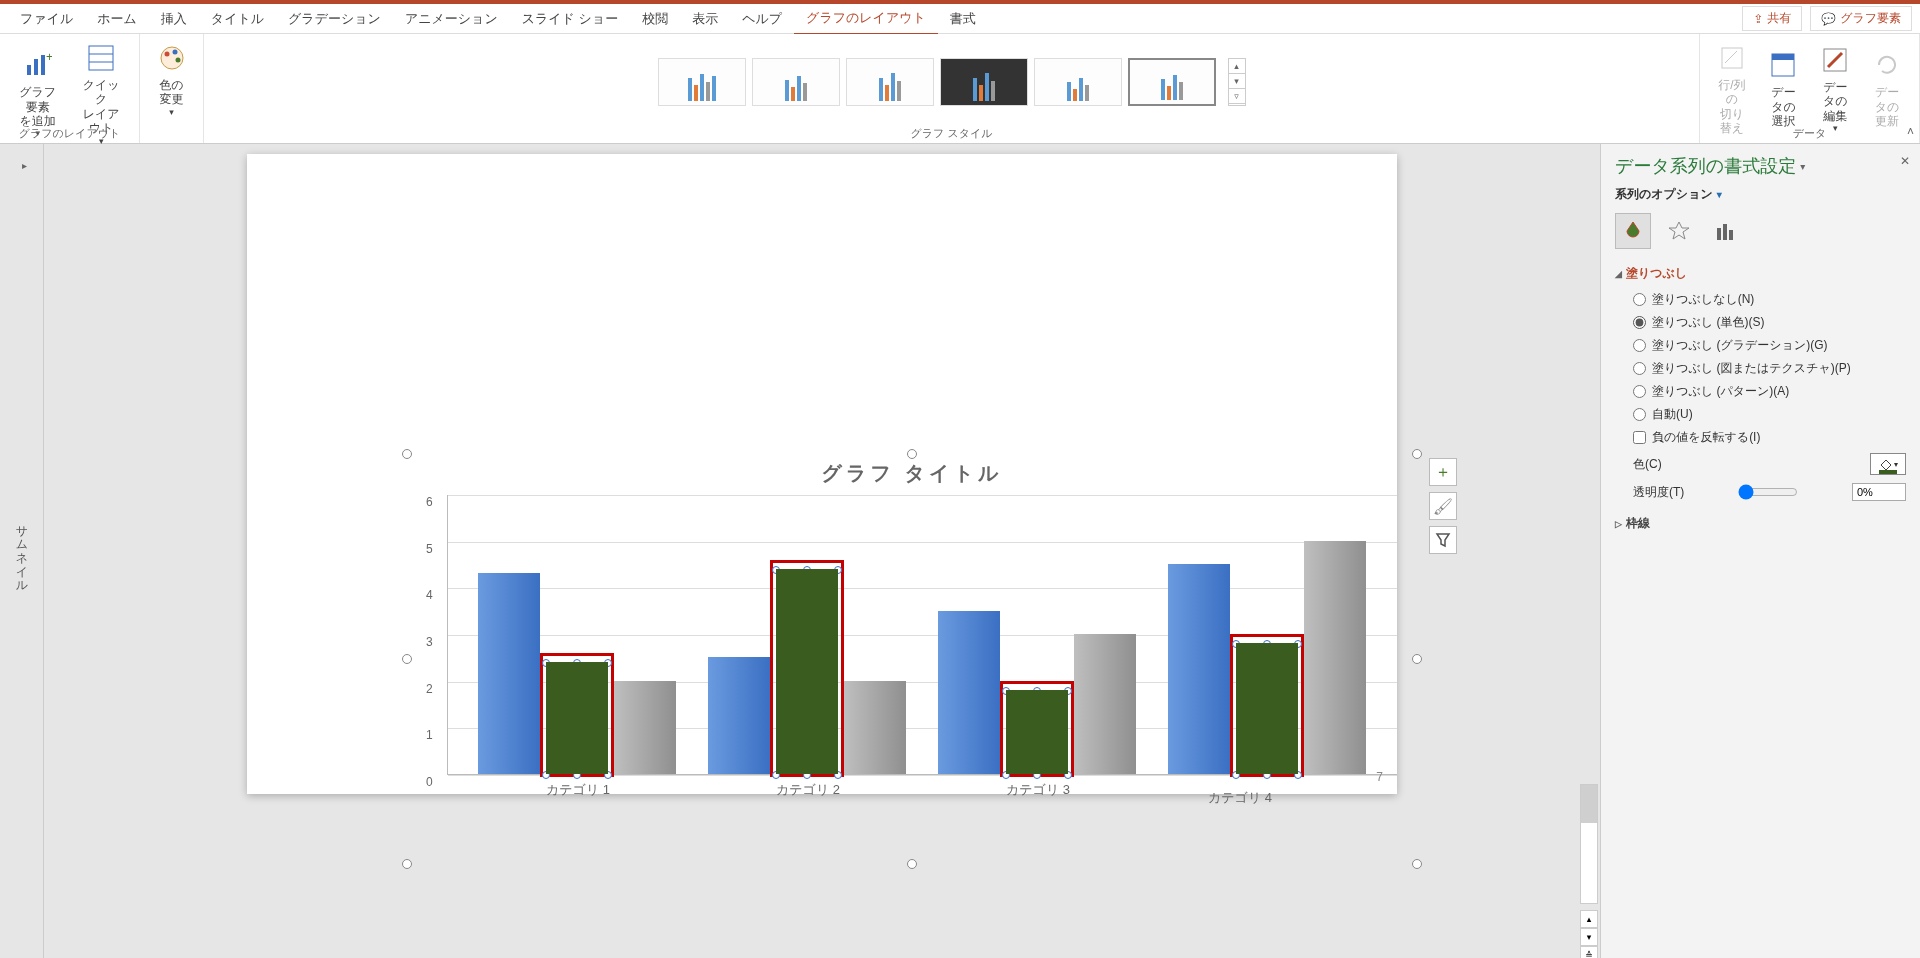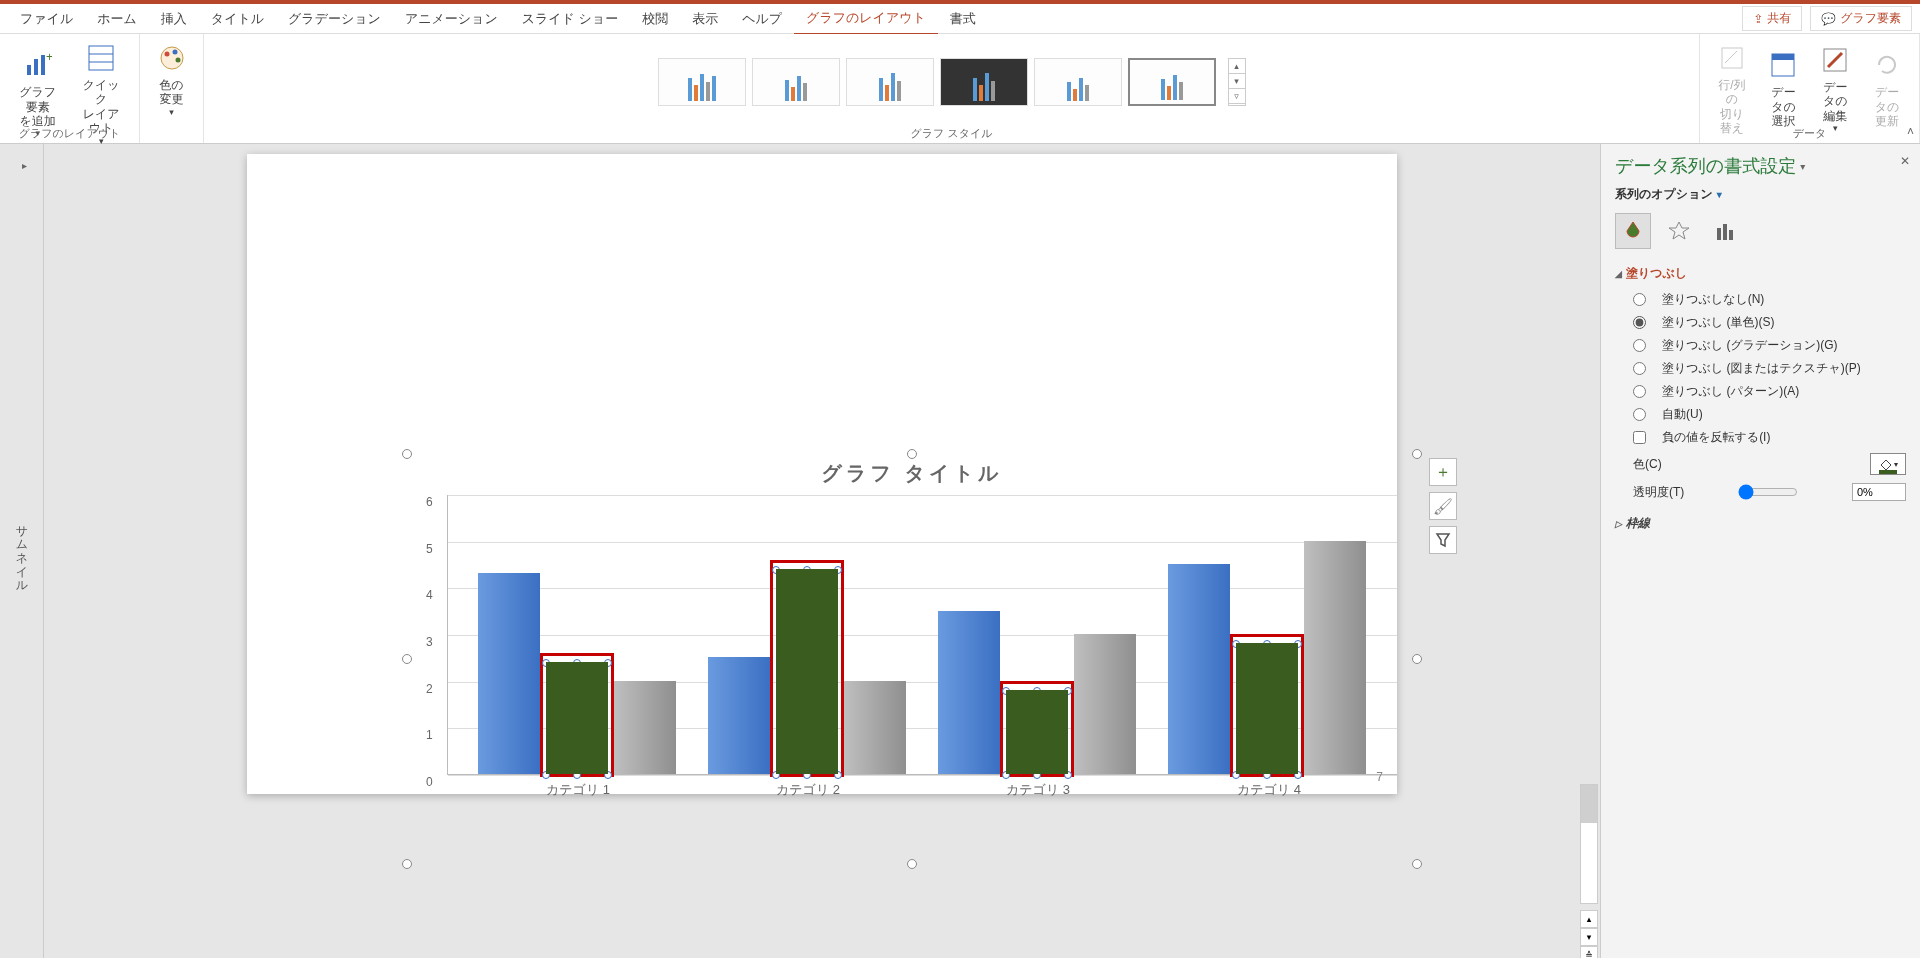--- a/index.html
+++ b/index.html
@@ -74,21 +74,21 @@
 .format-pane .pane-title { font-size:18px; color:#2a7a3a; margin-bottom:8px; display:flex; align-items:center; }
 .format-pane .close { position:absolute; top:10px; right:10px; cursor:pointer; color:#666; }
 .format-pane .opt-label { font-weight:bold; margin-bottom:6px; display:flex; align-items:center; gap:4px; }
 .format-pane .opt-label .chev { color:#2a6fb0; font-size:10px; }
 .icon-tabs { display:flex; gap:10px; margin:10px 0 16px; }
 .icon-tabs .it { width:36px; height:36px; display:flex; align-items:center; justify-content:center; border:1px solid transparent; cursor:pointer; }
 .icon-tabs .it.active { background:#e0e0e0; border:1px solid #bbb; }
 .section-head { color:#b7472a; font-weight:bold; margin:10px 0 6px; display:flex; align-items:center; gap:4px; font-size:12px; }
 .section-head::before { content:"◢"; font-size:9px; transform: rotate(0deg); color:#666; }
 .section-head.collapsed::before { content:"▷"; }
-.radio-row, .check-row { display:flex; gap:16px; padding:3px 0 3px 18px; }
+.radio-row, .check-row { display:flex; gap:6px; padding:3px 0 3px 18px; }
 .radio-row input, .check-row input { accent-color:#555; }
 .prop-row { display:flex; align-items:center; justify-content:space-between; padding:4px 0 4px 18px; }
 .color-btn { width:36px; height:22px; border:1px solid #888; background:#fff; display:flex; align-items:center; justify-content:center; cursor:pointer; }
 .color-swatch { width:18px; height:4px; background:#3b5c1f; }
 .slider { width:60px; }
 .pct-box { width:54px; border:1px solid #aaa; padding:2px 4px; font-size:11px; }
 .scroll-slot { position:absolute; right:2px; top:640px; width:18px; height:120px; background:#fff; border:1px solid #ccc; }
 .scroll-thumb { width:100%; height:38px; background:#cfcfcf; }
 .scroll-arrows { position:absolute; right:2px; top:766px; width:18px; display:flex; flex-direction:column; }
 .scroll-arrows div { height:18px; border:1px solid #ccc; background:#fff; font-size:9px; display:flex; align-items:center; justify-content:center; cursor:pointer; }
@@ -361,21 +361,21 @@
             <div class="sel-dot" style="left: 846px; top: 145.333px;"></div>
             <div class="sel-dot" style="left: 815px; top: 145.333px;"></div>
             <div class="sel-dot" style="left: 784px; top: 276px;"></div>
             <div class="sel-dot" style="left: 846px; top: 276px;"></div>
             <div class="sel-dot" style="left: 815px; top: 276px;"></div>
             <div class="bars-group" style="left: 720px;">
               <div class="bar" style="height: 210px;"></div>
               <div class="bar s2" style="height: 130.667px;"></div>
               <div class="bar s3" style="height: 233.333px;"></div>
             </div>
-            <div class="xlab" style="left: 721px;">カテゴリ 4</div>
+            <div class="xlab" style="left: 692px; margin-top: 8px;">カテゴリ 4</div>
           </div>
 
       </div>
 
       <div class="slide-num">7</div>
     </div>
 
     <div class="scroll-slot">
         <div class="scroll-thumb"></div>
       </div>
@@ -457,15 +457,15 @@
           <span style="font-size:8px;margin-left:2px;">▾</span>
           <div class="color-swatch" style="position:absolute; margin-top:16px;"></div>
         </div>
     </div>
     <div class="prop-row">
       <span>透明度(T)</span>
       <input type="range" class="slider" min="0" max="100" value="0" style="">
       <input class="pct-box" value="0%" style="">
     </div>
 
-    <div class="section-head collapsed" style="color:#444;font-style:italic;">枠線</div>
+    <div class="section-head collapsed" style="color:#444;">枠線</div>
   </div>
 </div>
 
 </body></html>

